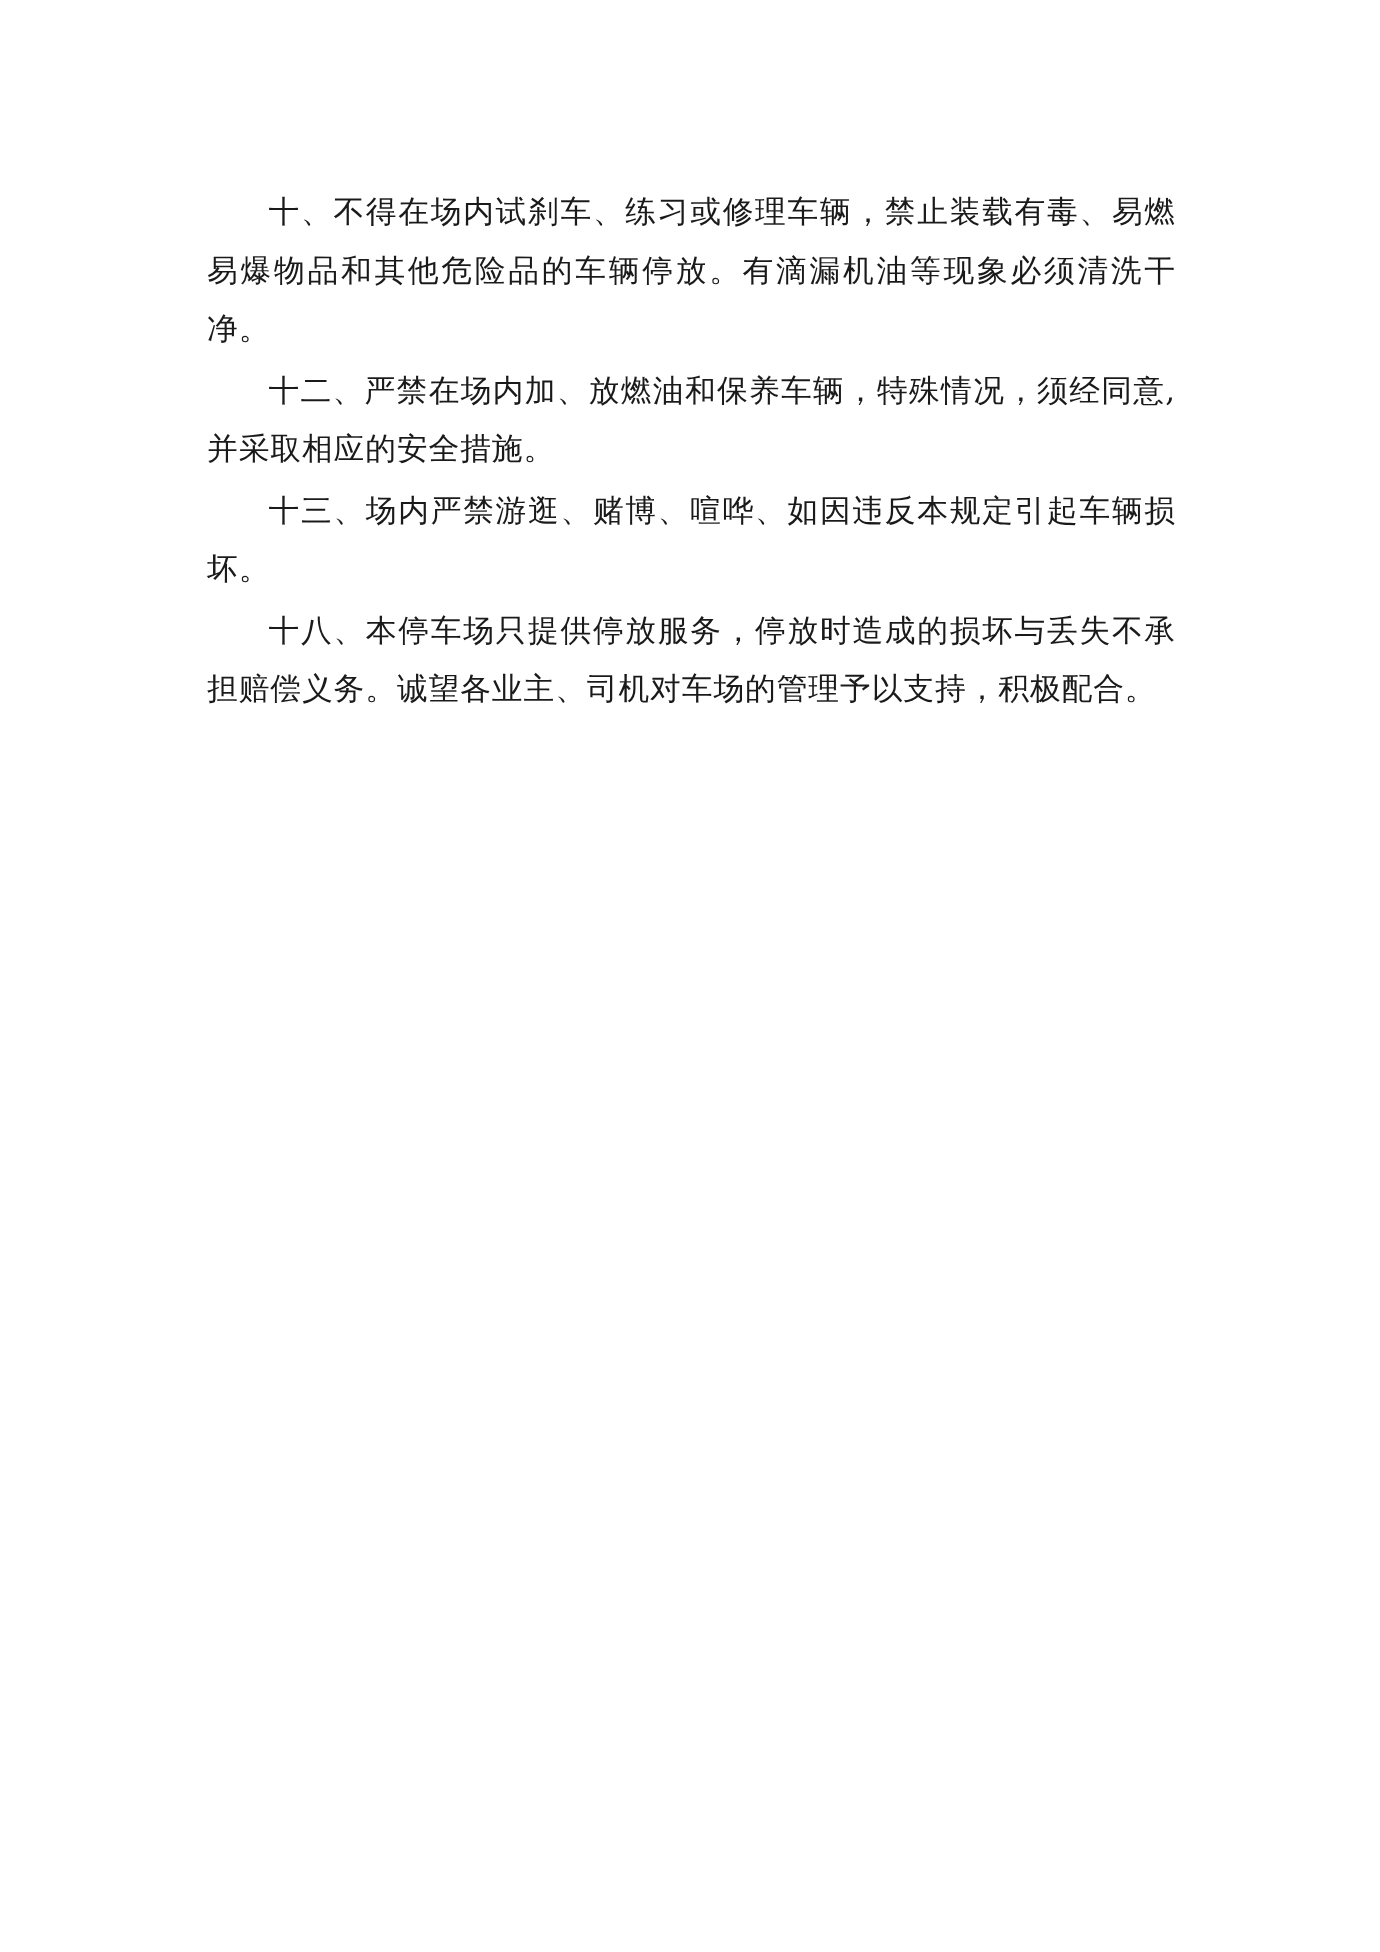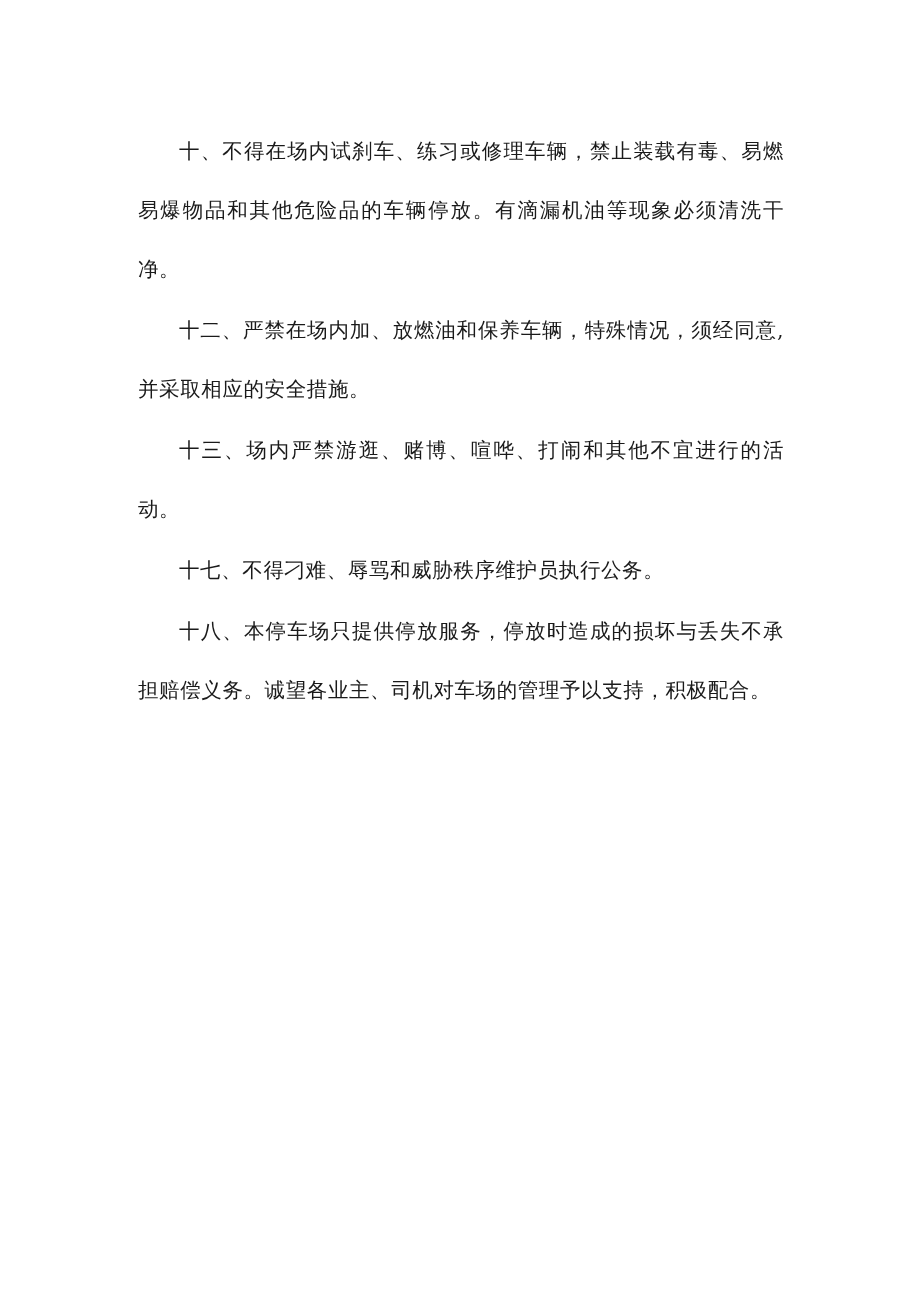--- a/index.html
+++ b/index.html
@@ -17,32 +17,31 @@
   }
   .page {
     position: absolute;
     left: 138px;
     top: 122px;
     width: 646px;
   }
   .para {
     margin: 0;
     font-size: 20.5px;
-    line-height: 59px;
+    line-height: 39px;
     text-indent: 2em;
     text-align: justify;
     letter-spacing: 0.6px;
     word-break: break-all;
   }
   .para + .para {
     margin-top: 2px;
   }
 </style>
 </head>
 <body>
 
 <div class="page">
   <p class="para">十、不得在场内试刹车、练习或修理车辆，禁止装载有毒、易燃易爆物品和其他危险品的车辆停放。有滴漏机油等现象必须清洗干净。</p>
   <p class="para">十二、严禁在场内加、放燃油和保养车辆，特殊情况，须经同意,并采取相应的安全措施。</p>
-  <p class="para">十三、场内严禁游逛、赌博、喧哗、打闹和其他不宜进行的活动。</p>
-  <p class="para">十七、不得刁难、辱骂和威胁秩序维护员执行公务。</p>
+  <p class="para">十三、场内严禁游逛、赌博、喧哗、如因违反本规定引起车辆损坏。</p>
   <p class="para">十八、本停车场只提供停放服务，停放时造成的损坏与丢失不承担赔偿义务。诚望各业主、司机对车场的管理予以支持，积极配合。</p>
 </div>
 
 </body></html>

